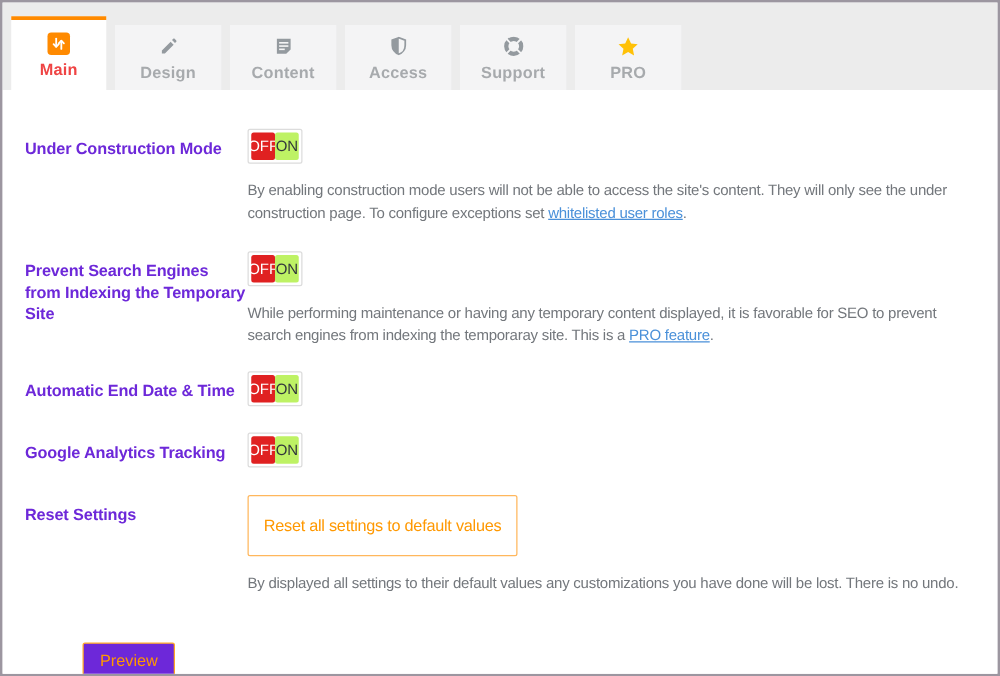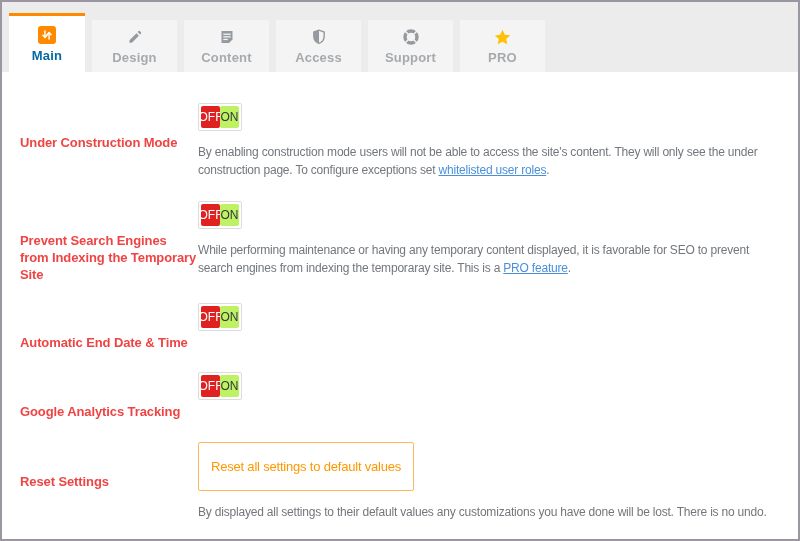--- a/index.html
+++ b/index.html
@@ -34,37 +34,37 @@
   }
   .tab .tab-icon { height: 20px; display: flex; align-items: center; justify-content: center; margin-bottom: 3px; }
   .tab .tab-label {
     font-size: 13px; font-weight: bold; color: #a7aaad; letter-spacing: .2px;
   }
   .tab.active {
     width: 76px; height: 59px;
     background: #ffffff;
     border-top: 3px solid #ff8a00;
   }
-  .tab.active .tab-label { color: #0369a1; }
+  .tab.active .tab-label { color: #ef4444; }
   .main-icon-box {
     width: 18px; height: 18px; border-radius: 3px;
     background: #ff8a00;
     display: flex; align-items: center; justify-content: center;
   }
   
   .content {
     flex: 1 1 auto;
     background: #ffffff;
     padding: 31px 18px 0 18px;
   }
   .setting-row { display: flex; align-items: flex-start; }
   .row-label {
     width: 178px; flex: 0 0 178px;
-    font-size: 13px; font-weight: bold; color: #ef4444;
-    line-height: 17px; padding-top: 7px; letter-spacing: -0.1px; margin-top: 24px;
+    font-size: 13px; font-weight: bold; color: #6d28d9;
+    line-height: 17px; padding-top: 7px; letter-spacing: -0.1px;
   }
   .row-control { flex: 1 1 auto; }
   .mb-22 { margin-bottom: 22px; }
   .mb-20 { margin-bottom: 20px; }
   .mb-21 { margin-bottom: 21px; }
   
   .toggle {
     display: inline-flex;
     background: #ffffff;
     border: 1px solid #dcdcdc;

